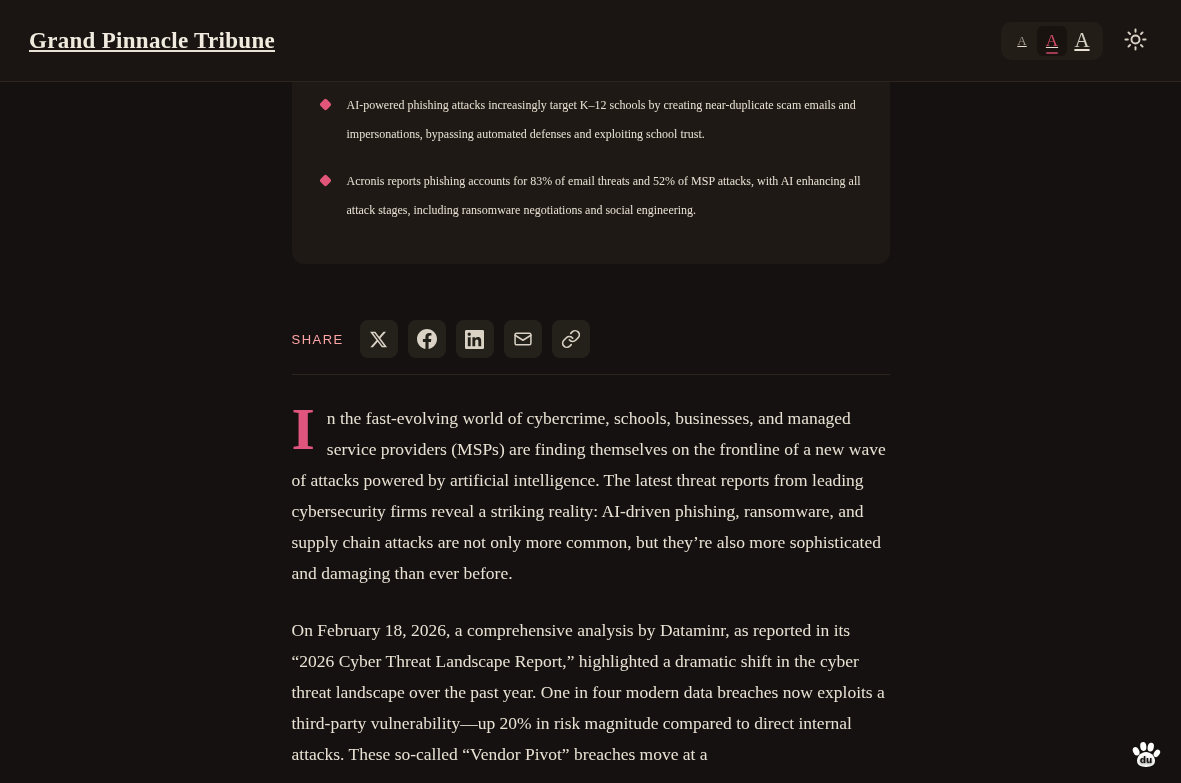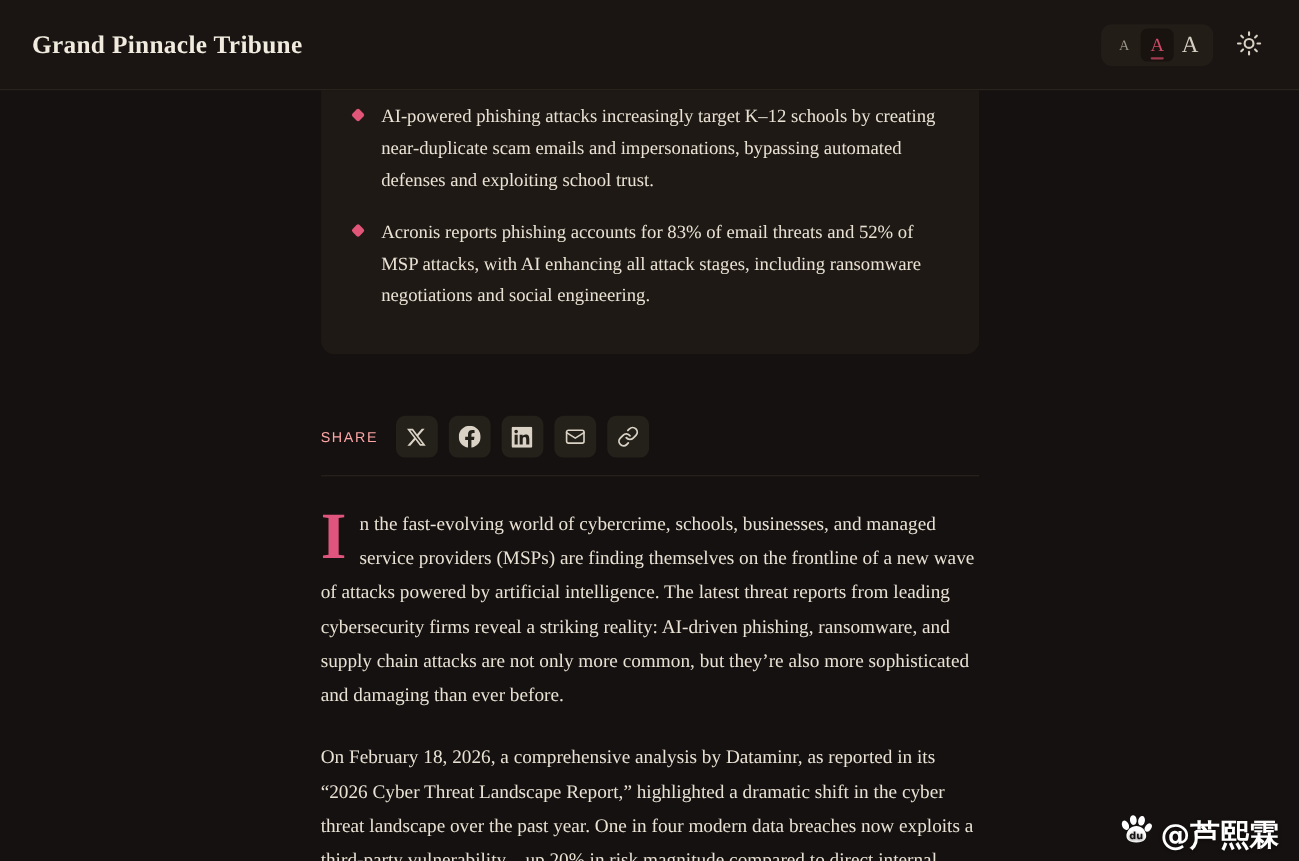--- a/index.html
+++ b/index.html
@@ -13,20 +13,21 @@
 
   
   .header {
     height:82px;
     display:flex;
     align-items:center;
     justify-content:space-between;
     padding:0 28px 0 29px;
     background:#1a1512;
     border-bottom:1px solid #2c261f;
+    text-decoration:underline;
   }
   .masthead {
     font-size:23px;
     font-weight:bold;
     letter-spacing:0.3px;
     color:#f1ebdf;
     cursor:pointer;
   }
   .header-controls { display:flex; align-items:center; gap:14px; }
   .fontsize-group {
@@ -85,21 +86,21 @@
 
   .key-points-card {
     background:#1e1915;
     border-radius:0 0 12px 12px;
     padding:9px 27px 27px 0;
   }
   .key-points-list { list-style:none; }
   .kp-item {
     position:relative;
     padding-left:55px;
-    font-size:17px;
+    font-size:12px;
     line-height:29px;
     color:#e9e2d4;
     margin-bottom:18px;
   }
   .kp-item:last-child { margin-bottom:12px; }
   .diamond {
     position:absolute;
     left:29px;
     top:9px;
     width:9px;
@@ -287,14 +288,13 @@
       <g fill="#ffffff">
         <ellipse cx="21" cy="36" rx="9" ry="13" transform="rotate(-24 21 36)"></ellipse>
         <ellipse cx="42" cy="22" rx="9" ry="13" transform="rotate(-6 42 22)"></ellipse>
         <ellipse cx="64" cy="24" rx="9" ry="13" transform="rotate(12 64 24)"></ellipse>
         <ellipse cx="82" cy="42" rx="8" ry="12" transform="rotate(34 82 42)"></ellipse>
         <path d="M50 38c-14 0-24 11-26 22-2 12 4 22 26 22s28-10 26-22c-2-11-12-22-26-22z"></path>
       </g>
       <text x="50" y="72" text-anchor="middle" font-family="DejaVu Sans, sans-serif" font-size="26" font-weight="bold" fill="#151110">du</text>
     </svg>
   </span>
-  <span>@芦熙霖</span>
 </div>
 
 </body></html>

